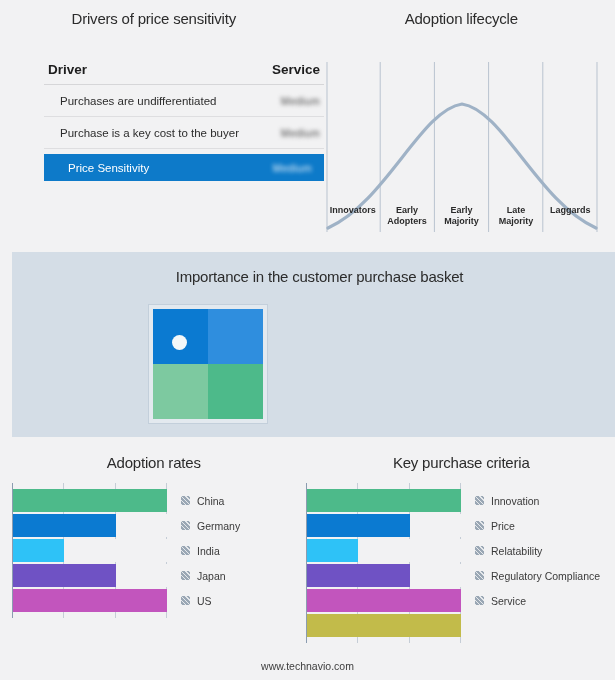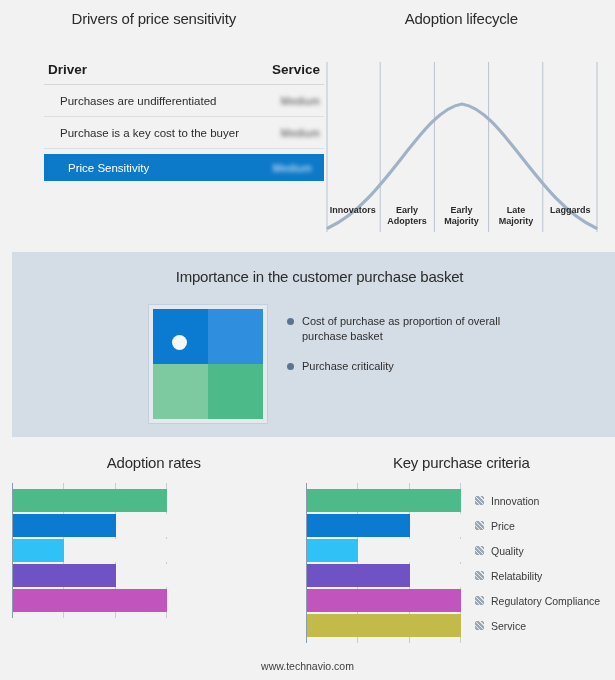--- a/index.html
+++ b/index.html
@@ -335,30 +335,20 @@
     <div class="quadrant-wrap">
       <div class="quadrant">
         <div class="q-cell" style="background:#0b7ad1"></div>
         <div class="q-cell" style="background:#2f8ede"></div>
         <div class="q-cell" style="background:#7dc9a0"></div>
         <div class="q-cell" style="background:#4dba8a"></div>
         <div class="q-dot"></div>
       </div>
     </div>
 
-    <div class="mid-legend">
-      <div class="ml-item">
-        <span class="ml-dot"></span>
-        <span class="ml-text">Cost of purchase as proportion of overall purchase basket</span>
-      </div>
-      <div class="ml-item">
-        <span class="ml-dot"></span>
-        <span class="ml-text">Purchase criticality</span>
-      </div>
-    </div>
   </div>
 
   <div class="band-bot">
 
     <div class="col-half">
       <div class="panel-title bot-title">Adoption rates</div>
 
       <div class="barchart bc-left">
         <div class="bc-plot">
           <div class="bc-gridline" style="left:50.3px"></div>
@@ -375,20 +365,42 @@
             <div class="bc-bar" style="width:33.3%;background:#2ec2f7"></div>
           </div>
           <div class="bc-row">
             <div class="bc-bar" style="width:66.7%;background:#6f52c4"></div>
           </div>
           <div class="bc-row">
             <div class="bc-bar" style="width:100%;background:#c255bd"></div>
           </div>
         </div>
 
+        <div class="bc-legend">
+          <div class="bcl-item">
+            <span class="bcl-swatch"></span>
+            <span class="bcl-label">China</span>
+          </div>
+          <div class="bcl-item">
+            <span class="bcl-swatch"></span>
+            <span class="bcl-label">Germany</span>
+          </div>
+          <div class="bcl-item">
+            <span class="bcl-swatch"></span>
+            <span class="bcl-label">India</span>
+          </div>
+          <div class="bcl-item">
+            <span class="bcl-swatch"></span>
+            <span class="bcl-label">Japan</span>
+          </div>
+          <div class="bcl-item">
+            <span class="bcl-swatch"></span>
+            <span class="bcl-label">US</span>
+          </div>
+        </div>
       </div>
     </div>
 
     <div class="col-half">
       <div class="panel-title bot-title">Key purchase criteria</div>
     </div>
 
     <div class="barchart bc-right">
       <div class="bc-plot">
         <div class="bc-gridline" style="left:50.3px"></div>
@@ -419,24 +431,20 @@
         <div class="bcl-item">
           <span class="bcl-swatch"></span>
           <span class="bcl-label">Innovation</span>
         </div>
         <div class="bcl-item">
           <span class="bcl-swatch"></span>
           <span class="bcl-label">Price</span>
         </div>
         <div class="bcl-item">
           <span class="bcl-swatch"></span>
-          <span class="bcl-label">Quality</span>
-        </div>
-        <div class="bcl-item">
-          <span class="bcl-swatch"></span>
           <span class="bcl-label">Relatability</span>
         </div>
         <div class="bcl-item">
           <span class="bcl-swatch"></span>
           <span class="bcl-label">Regulatory Compliance</span>
         </div>
         <div class="bcl-item">
           <span class="bcl-swatch"></span>
           <span class="bcl-label">Service</span>
         </div>

